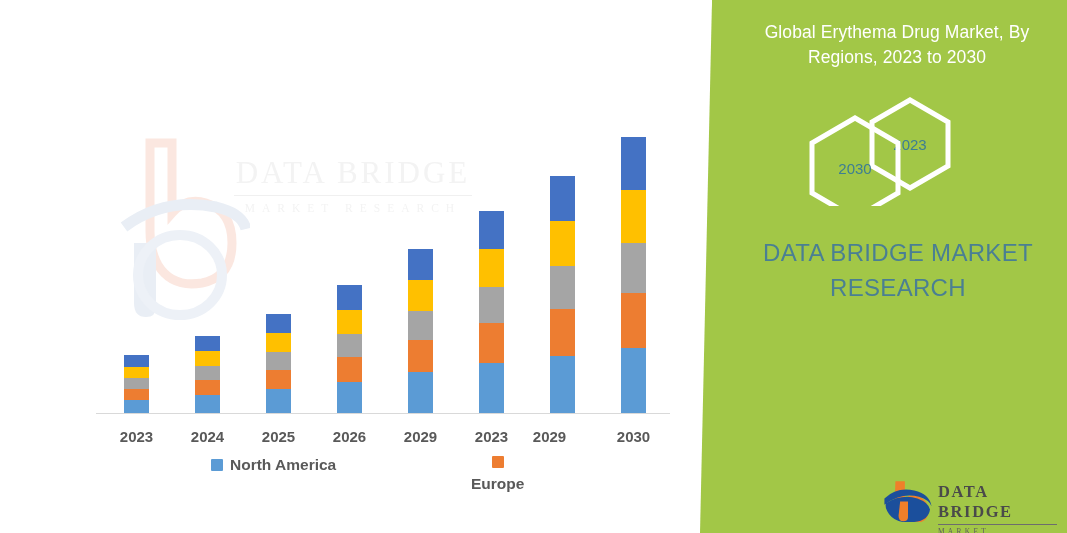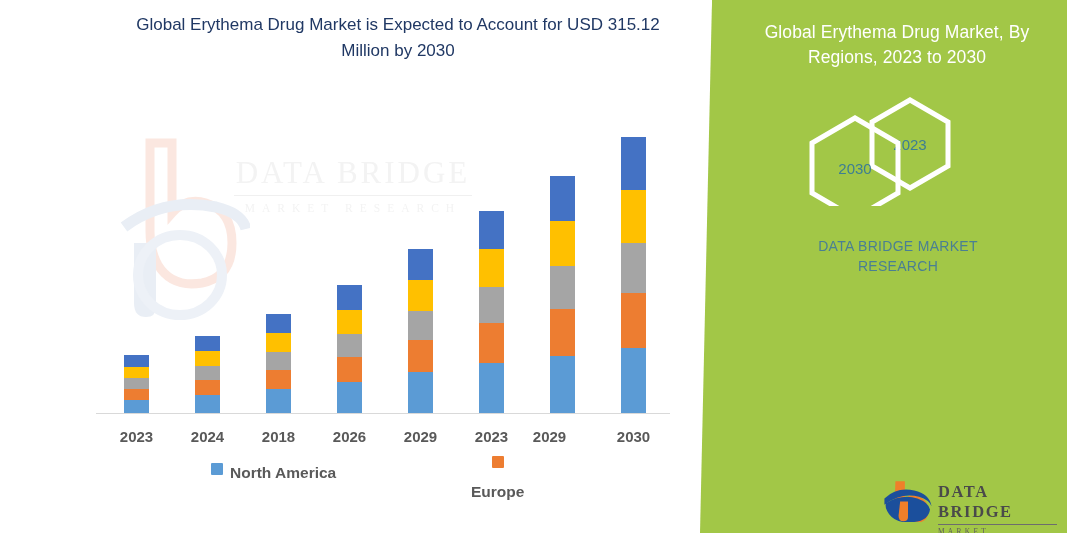--- a/index.html
+++ b/index.html
@@ -30,21 +30,21 @@
     font-weight:400;
     letter-spacing:.1px;
   }
 
   .hexwrap{position:absolute;top:88px;left:130px;width:200px;height:110px;}
 
   .brandline{
     position:absolute;top:228px;left:68px;width:320px;
     text-align:center;
     color:#4a7f93;
-    font-size:14px;
+    font-size:24px;
     line-height:1.45;
     letter-spacing:.3px;
   }
 
   
   .logo{position:absolute;left:212px;top:468px;width:175px;height:48px;}
   .logo .logo-mark{position:absolute;left:0;top:2px;width:52px;height:44px;}
   .logo .logo-text{position:absolute;left:56px;top:6px;}
   .logo .logo-db{
     font-size:16.5px;color:#4a4a4a;letter-spacing:1.6px;
@@ -90,21 +90,21 @@
 
   .xlabels{position:absolute;left:96px;top:428px;width:575px;height:22px;}
   .xlabel{
     position:absolute;top:0;width:71px;text-align:center;
     font-size:15px;font-weight:700;color:#595959;
   }
 
   .legend{position:absolute;left:96px;top:456px;width:575px;height:24px;}
   .legend-item{position:absolute;top:0;display:flex;align-items:center;gap:7px;}
   .legend-swatch{width:12px;height:12px;display:inline-block;border-radius:1px;}
-  .legend-label{font-size:15.5px;font-weight:700;color:#595959;margin-top:8px;}
+  .legend-label{font-size:15.5px;font-weight:700;color:#595959;}
 
   .footer{position:absolute;left:0;top:506px;width:680px;height:24px;}
   .footer-left{
     position:absolute;left:84px;top:0;
     font-size:8.2px;color:#1a1a1a;
     font-family:"Liberation Serif", serif;
   }
   .footer-right{
     position:absolute;left:400px;top:0;
     font-size:8.2px;color:#1a1a1a;
@@ -113,21 +113,20 @@
   .hex-label{
     font-size:15px;fill:#3d7e93;
     font-family:"Liberation Sans", sans-serif;
   }
 </style>
 </head>
 <body>
 
 <div id="stage">
 
-  <div class="chart-title">Global Erythema Drug Market is Expected to Account for USD 315.12 Million by 2030</div>
 
   <div class="watermark">
     <svg width="130" height="185" viewBox="0 0 130 185" style="position:absolute;left:0;top:0;">
       <path d="M30 8 h22 v70 q14 -16 34 -10 q26 8 26 40 q0 34 -30 40 q-30 5 -44 -18 q-8 -14 -8 -34 z" fill="none" stroke="#fbe7e0" stroke-width="9"></path>
       <path d="M4 92 q40 -30 92 -20 q26 6 30 22" fill="none" stroke="#e9eef5" stroke-width="11"></path>
       <path d="M14 108 h22 v64 q0 10 -10 10 q-12 0 -12 -14 z" fill="#e9eef5"></path>
       <ellipse cx="60" cy="140" rx="42" ry="40" fill="none" stroke="#edf1f7" stroke-width="10"></ellipse>
     </svg>
     <div class="wm-text">
       <div class="wm-db">DATA BRIDGE</div>
@@ -191,21 +190,21 @@
         <div class="seg" style="height: 53px; background: rgb(68, 114, 196);"></div>
         <div class="seg" style="height: 53px; background: rgb(255, 192, 0);"></div>
         <div class="seg" style="height: 50px; background: rgb(165, 165, 165);"></div>
         <div class="seg" style="height: 55px; background: rgb(237, 125, 49);"></div>
         <div class="seg" style="height: 65px; background: rgb(91, 155, 213);"></div>
       </div>
     </div>
   <div class="xlabels" id="xlabels">
       <div class="xlabel" style="left: 5px;">2023</div>
       <div class="xlabel" style="left: 76px;">2024</div>
-      <div class="xlabel" style="left: 147px;">2018</div>
+      <div class="xlabel" style="left: 147px;">2025</div>
       <div class="xlabel" style="left: 218px;">2026</div>
       <div class="xlabel" style="left: 289px;">2029</div>
       <div class="xlabel" style="left: 360px;">2023</div>
       <div class="xlabel" style="left: 418px;">2029</div>
       <div class="xlabel" style="left: 502px;">2030</div>
     </div>
   <div class="legend" id="legend">
       <div class="legend-item" style="left: 115px;">
         <span class="legend-swatch" style="background: rgb(91, 155, 213);"></span>
         <span class="legend-label">North America</span>

